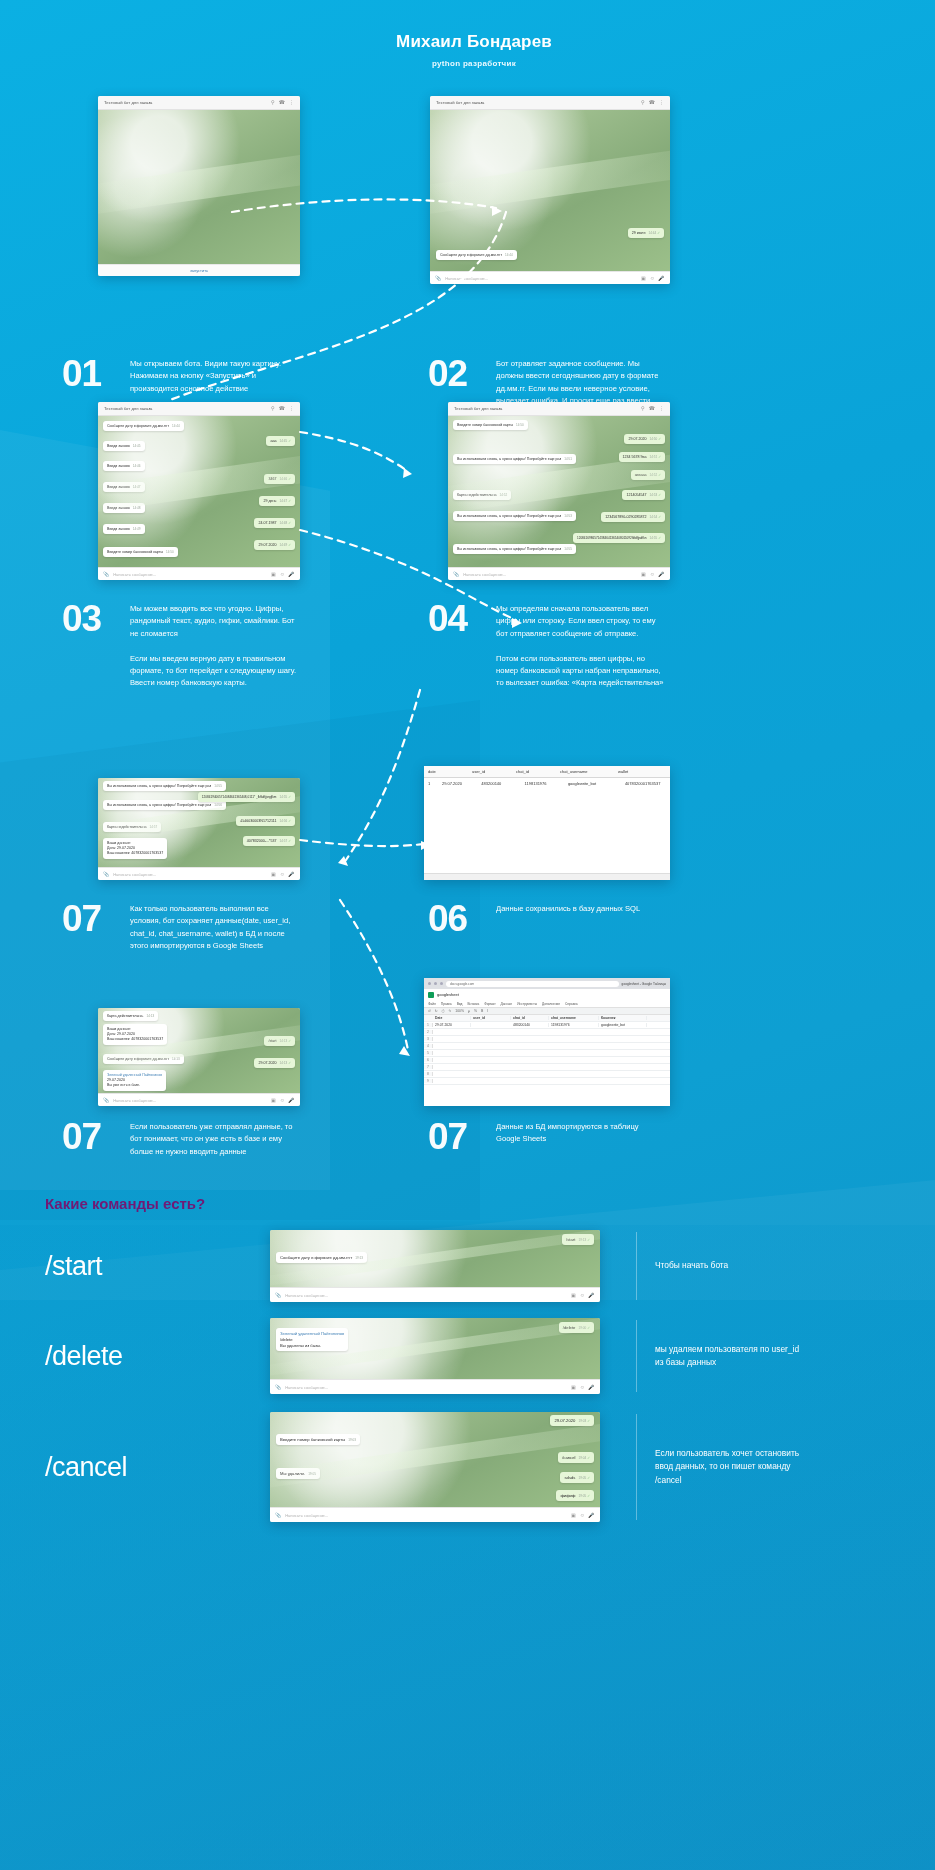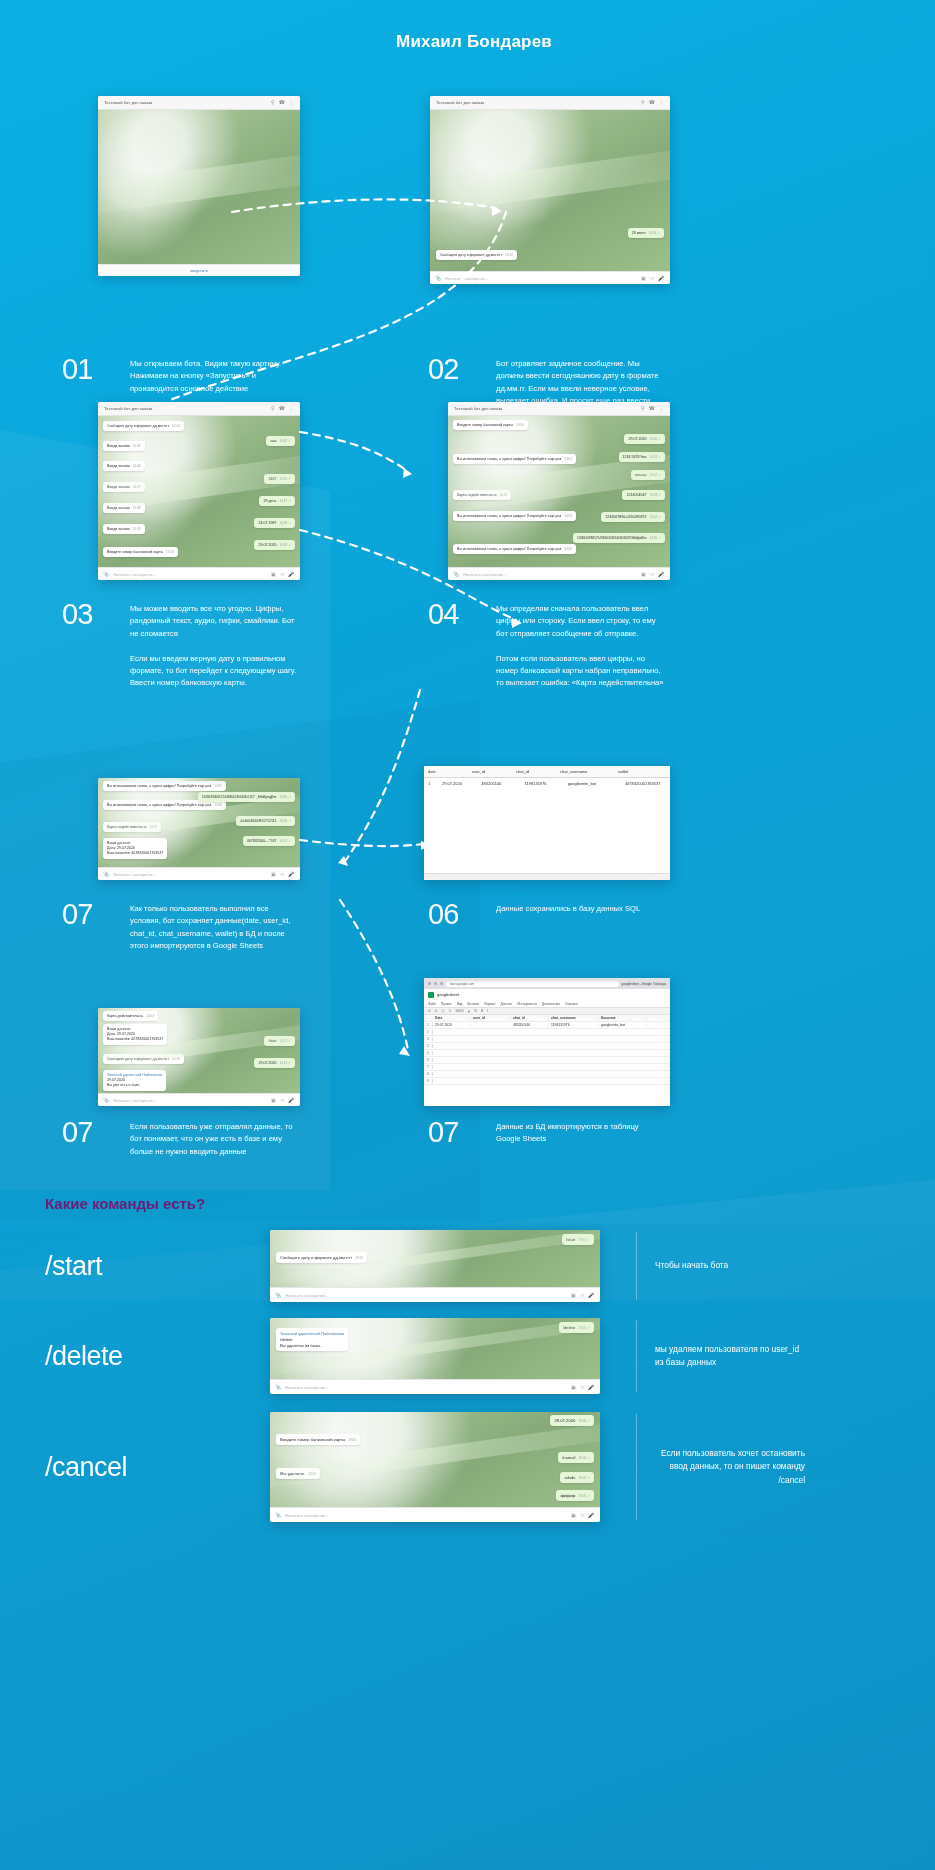--- a/index.html
+++ b/index.html
@@ -89,21 +89,21 @@
 
   .start-btn {
     position:absolute; left:0; right:0; bottom:0; height:12px;
     background:#fbfbfb; display:flex; align-items:center; justify-content:center;
     font-size:4px; color:#3f7fb5; border-top:1px solid #e8e8e8;
   }
 
   
   .step { position:absolute; display:flex; gap:16px; }
   .step .num {
-    font-size:29px; font-weight:400; color:#ffffff; line-height:1;
+    font-size:37px; font-weight:700; color:#ffffff; line-height:1;
     letter-spacing:-1px; opacity:.97; min-width:52px;
   }
   .step .txts { padding-top:3px; }
   .step p {
     font-size:7.6px; line-height:1.62; color:#ffffff; max-width:168px;
   }
   .step p + p { margin-top:13px; }
 
   
   .sql {
@@ -157,20 +157,21 @@
   <div class="bg-wedge-a"></div>
   <div class="bg-wedge-b"></div>
   <div class="bg-wedge-c"></div>
   <div class="bg-wedge-d"></div>
 </div>
 
 <div class="wrap">
 
   <div class="header">
     <h1>Михаил Бондарев</h1>
+    <div class="sub">python разработчик</div>
   </div>
 
   <svg class="arrow" width="935" height="1870" viewBox="0 0 935 1870" style="left:0;top:0;">
     <g fill="none" stroke="#ffffff" stroke-width="2.2" stroke-dasharray="7 6" stroke-linecap="round">
       <path d="M232,212 C330,196 430,196 496,208"></path>
       <path d="M506,212 C470,330 300,350 170,400"></path>
       <path d="M300,432 C350,440 380,452 406,470"></path>
       <path d="M300,530 C420,560 470,600 516,620"></path>
       <path d="M420,690 C400,760 380,810 346,860"></path>
       <path d="M300,840 C350,846 390,848 424,844"></path>
@@ -624,17 +625,17 @@
         </div>
       </div>
       <div class="shot-input" style="height:15px;">
         <span class="ico">📎</span>
         <span class="ph">Написать сообщение...</span>
         <span class="ico">▣</span>
         <span class="ico">☺</span>
         <span class="ico">🎤</span>
       </div>
     </div>
-    <div class="cmd-desc" style="margin-left:55px; width:150px;text-align:right;">Если пользователь хочет остановить ввод данных, то он пишет команду /cancel</div>
+    <div class="cmd-desc" style="margin-left:55px; width:150px;">Если пользователь хочет остановить ввод данных, то он пишет команду /cancel</div>
   </div>
   <div class="divider" style="left:636px; top:1414px; height:106px;"></div>
 
 </div>
 
 </body></html>

